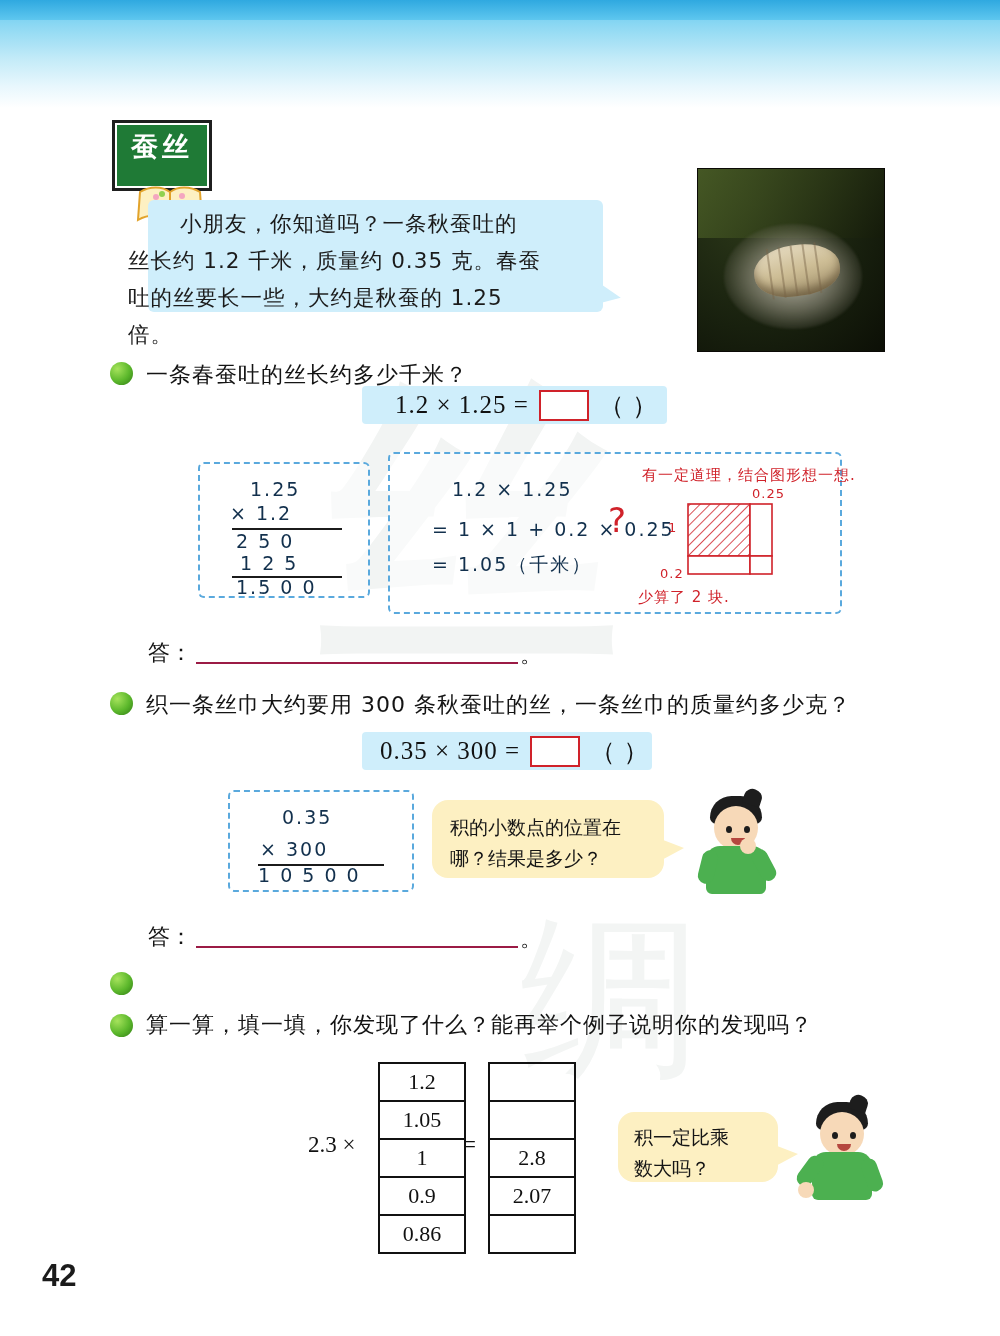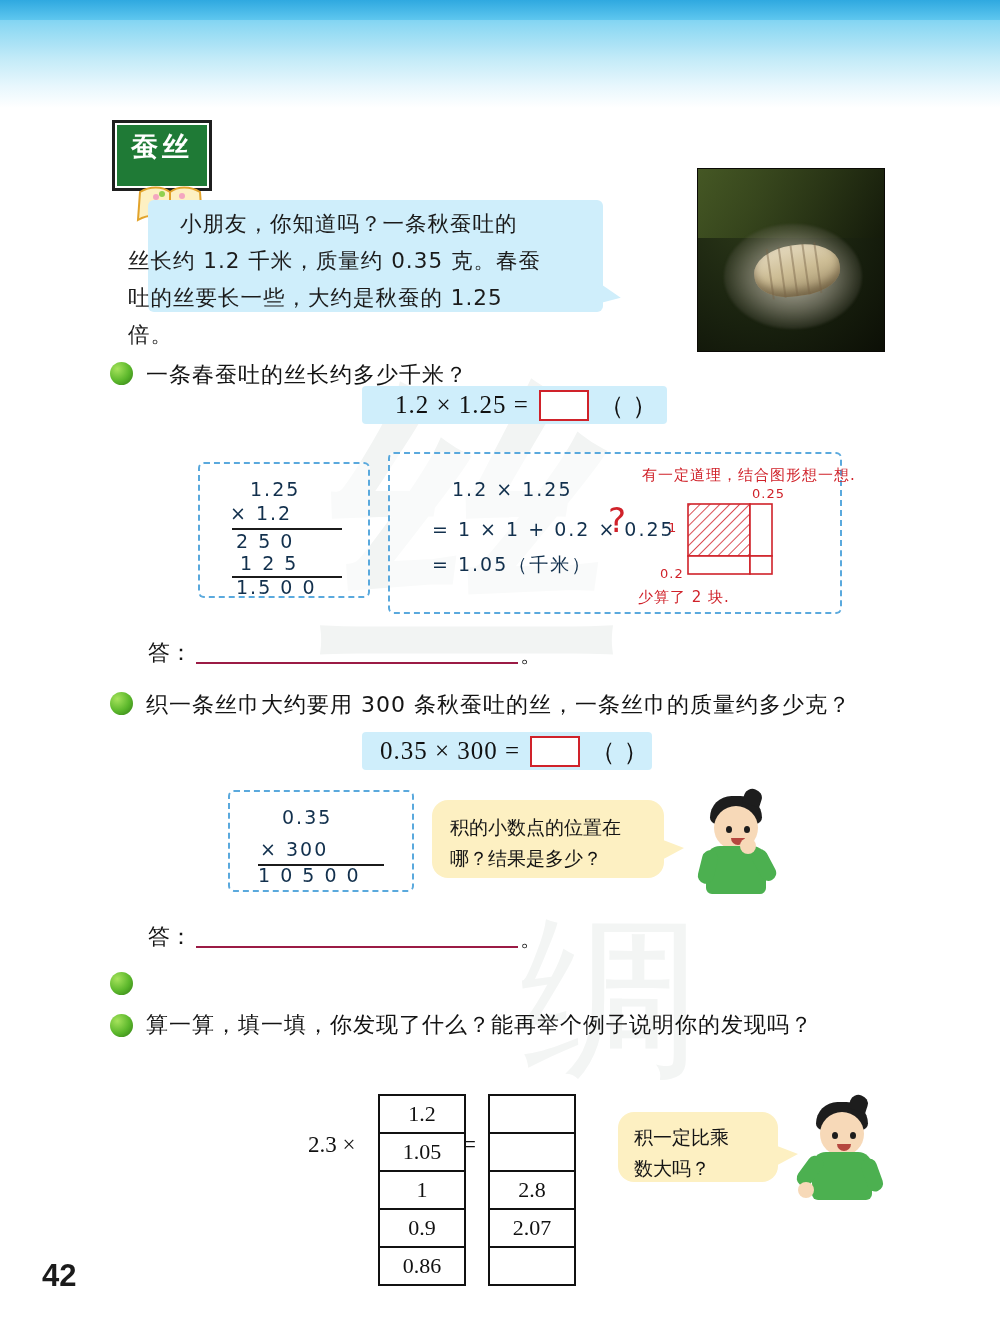--- a/index.html
+++ b/index.html
@@ -178,21 +178,21 @@
     position:absolute;width:16px;height:16px;border-radius:50%;background:#f7d9b8;
   }
   .boy .eye{
     position:absolute;width:6px;height:7px;border-radius:50%;background:#1d1d1d;
   }
   .boy .mouth{
     position:absolute;width:14px;height:7px;border-radius:0 0 10px 10px;background:#b5473f;
   }
 
   
-  .tbl{position:absolute;border-collapse:collapse;margin-top:32px;}
+  .tbl{position:absolute;border-collapse:collapse;}
   .tbl td{
     border:2px solid #111;width:82px;height:34px;text-align:center;
     font-size:22px;font-family:"Liberation Serif",serif;color:#111;
   }
   .lead{
     position:absolute;font-size:23px;font-family:"Liberation Serif",serif;color:#111;
   }
   .pagenum{
     position:absolute;left:42px;top:1258px;font-size:31px;font-weight:bold;
     color:#1b1b1b;font-family:"Liberation Sans",sans-serif;text-align:center;

